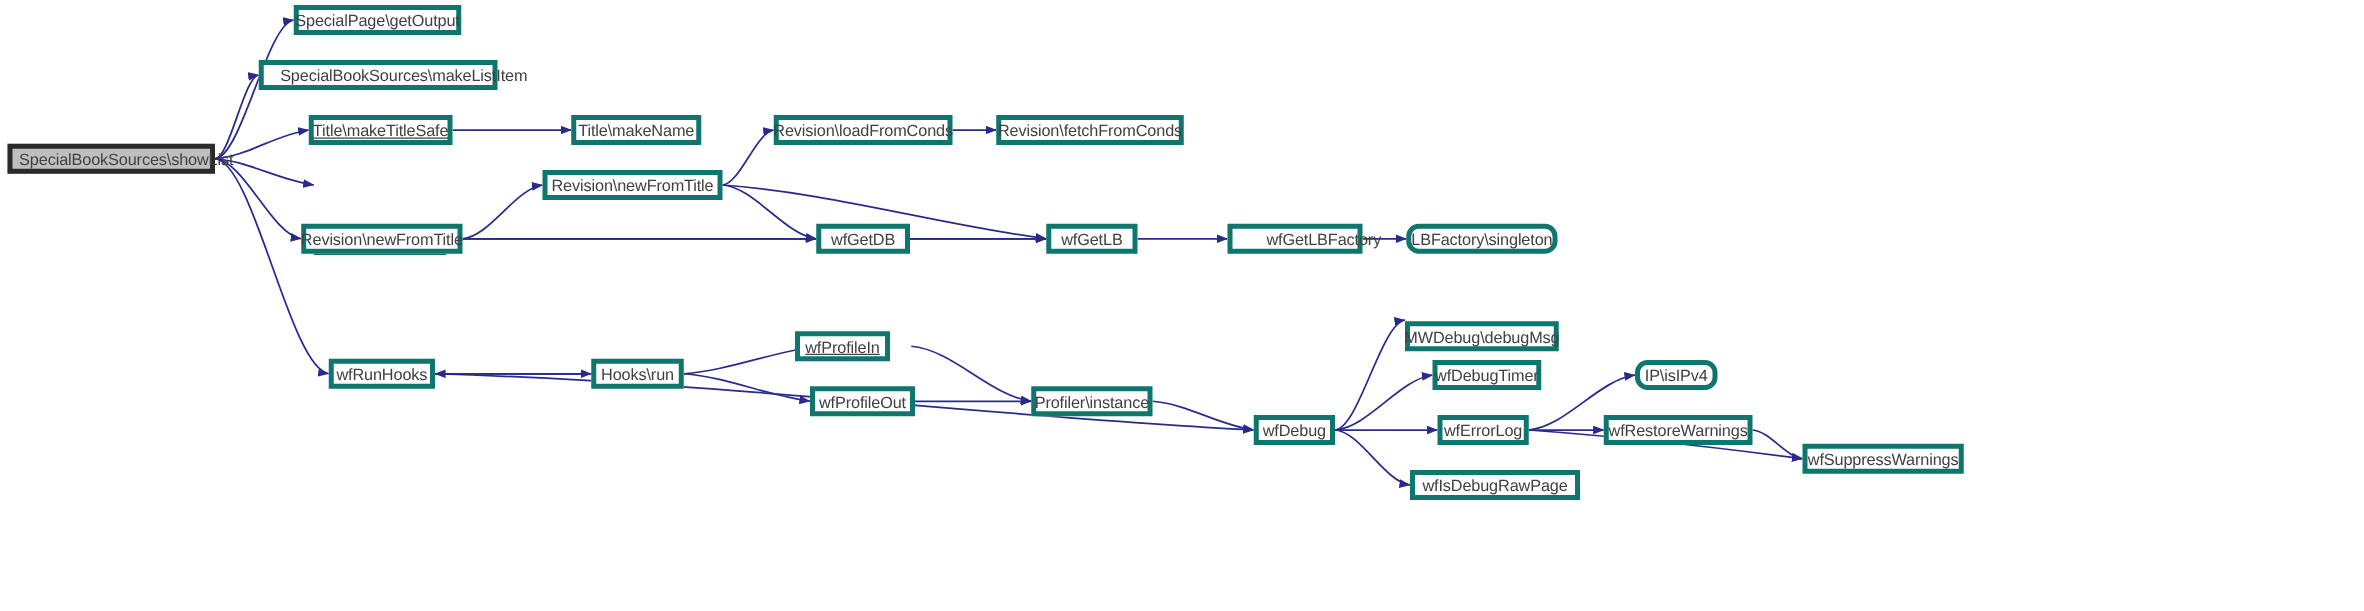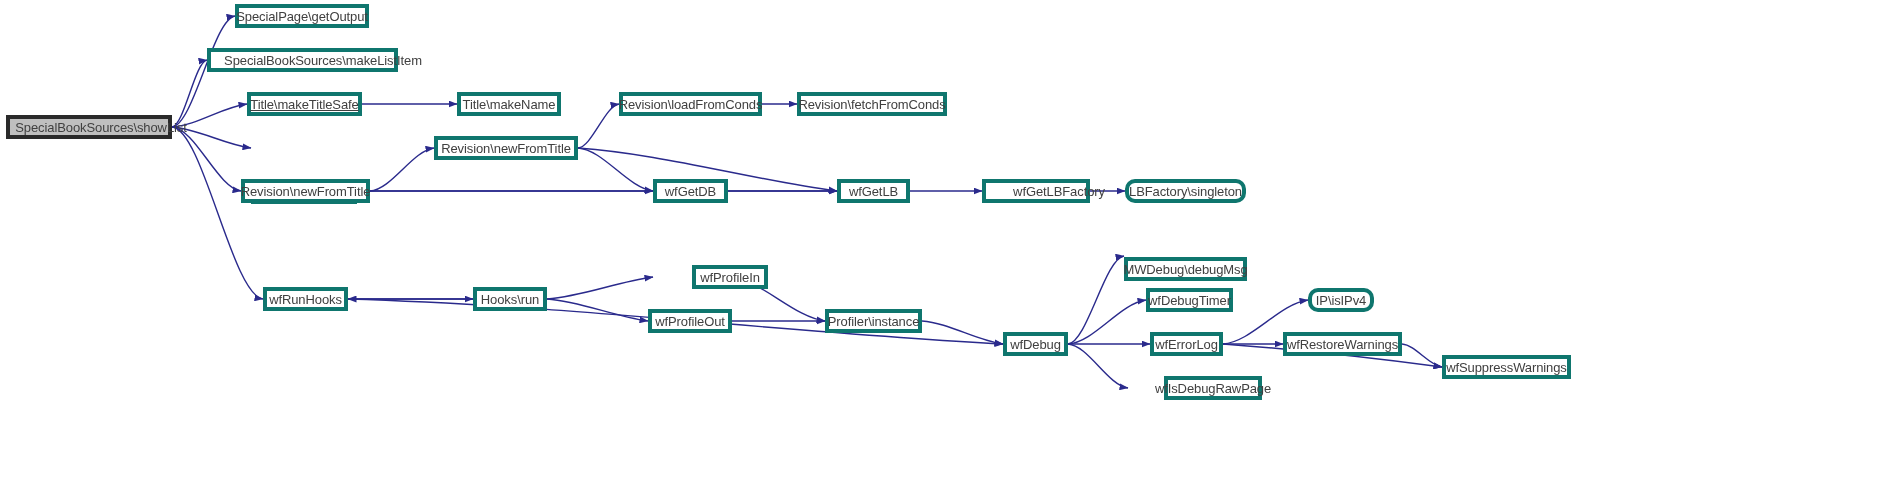--- a/index.html
+++ b/index.html
@@ -99,25 +99,25 @@
       <div class="node" style="left: 457px; top: 92px; width: 104px; height: 24px;">Title\makeName</div>
       <div class="node" style="left: 434px; top: 136px; width: 144px; height: 24px;">Revision\newFromTitle</div>
       <div class="node" style="left: 619px; top: 92px; width: 143px; height: 24px;">Revision\loadFromConds</div>
       <div class="node" style="left: 797px; top: 92px; width: 150px; height: 24px;">Revision\fetchFromConds</div>
       <div class="node" style="left: 653px; top: 179px; width: 75px; height: 24px;">wfGetDB</div>
       <div class="node" style="left: 837px; top: 179px; width: 73px; height: 24px;">wfGetLB</div>
       <div class="node" style="left: 982px; top: 179px; width: 108px; height: 24px; padding-left: 46px;">wfGetLBFactory</div>
       <div class="node" style="left: 1125px; top: 179px; width: 121px; height: 24px; border-radius: 10px;">LBFactory\singleton</div>
       <div class="node" style="left: 263px; top: 287px; width: 85px; height: 24px;">wfRunHooks</div>
       <div class="node" style="left: 473px; top: 287px; width: 74px; height: 24px;">Hooks\run</div>
-      <div class="node" style="left: 692px; top: 265px; width: 76px; height: 24px;">wfProfileIn</div>
+      <div class="node" style="left: 636px; top: 265px; width: 76px; height: 24px; text-decoration: underline;">wfProfileIn</div>
       <div class="node" style="left: 648px; top: 309px; width: 84px; height: 24px;">wfProfileOut</div>
       <div class="node" style="left: 825px; top: 309px; width: 97px; height: 24px;">Profiler\instance</div>
       <div class="node" style="left: 1003px; top: 332px; width: 65px; height: 24px;">wfDebug</div>
       <div class="node" style="left: 1124px; top: 244px; width: 123px; height: 24px; margin-top: 13px;">MWDebug\debugMsg</div>
       <div class="node" style="left: 1146px; top: 288px; width: 87px; height: 24px;">wfDebugTimer</div>
       <div class="node" style="left: 1150px; top: 332px; width: 73px; height: 24px;">wfErrorLog</div>
-      <div class="node" style="left: 1128px; top: 376px; width: 98px; height: 24px; margin-left: 36px;">wfIsDebugRawPage</div>
+      <div class="node" style="left: 1128px; top: 376px; width: 136px; height: 24px;">wfIsDebugRawPage</div>
       <div class="node" style="left: 1308px; top: 288px; width: 66px; height: 24px; border-radius: 10px;">IP\isIPv4</div>
       <div class="node" style="left: 1283px; top: 332px; width: 119px; height: 24px;">wfRestoreWarnings</div>
       <div class="node" style="left: 1442px; top: 355px; width: 129px; height: 24px;">wfSuppressWarnings</div>
     </div>
 </div>
 
 </body></html>

